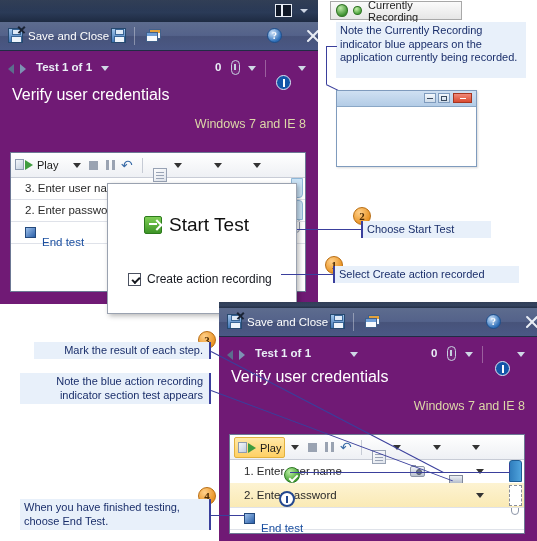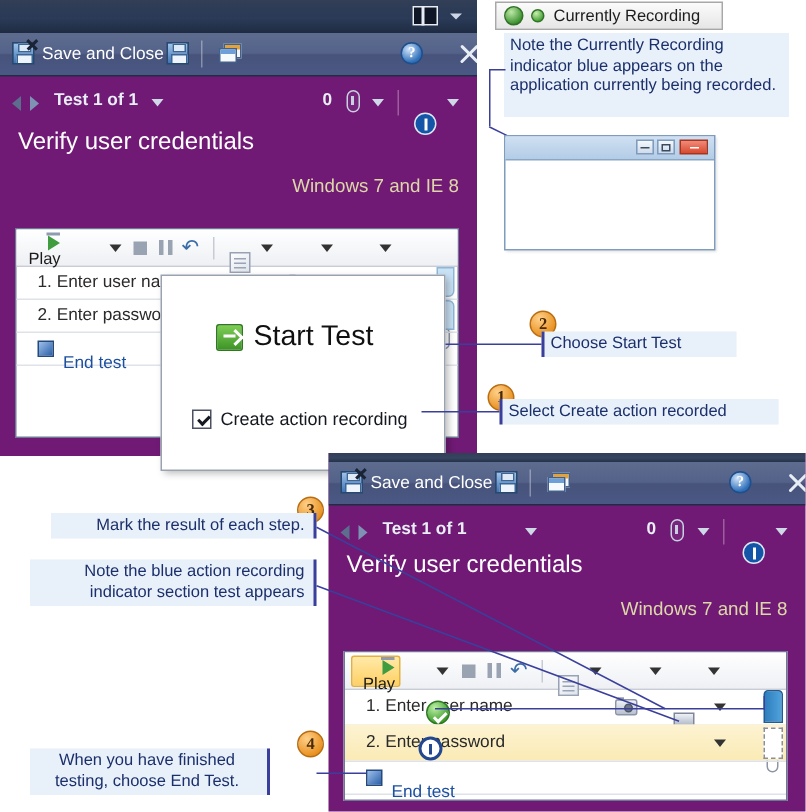--- a/index.html
+++ b/index.html
@@ -70,21 +70,21 @@
   .clip:after{content:"";position:absolute;left:2px;top:3px;width:2px;height:6px;background:#c7d1e0;}
   .info-ico{width:15px;height:15px;border-radius:50%;background:#1455a8;border:1.5px solid #dfe8f5;box-sizing:border-box;position:relative;}
   .info-ico:after{content:"";position:absolute;left:6px;top:2.5px;width:1.8px;height:8px;background:#ffffff;}
   .title-big{color:#ffffff;font-size:16px;}
   .cfg-lbl{color:#dcd7a8;font-size:12.5px;}
 
   
   .gridpanel{position:absolute;background:#ffffff;border:1px solid #6c7894;box-sizing:border-box;}
   .gridtool{position:absolute;left:0;right:0;top:0;height:24px;
     background:linear-gradient(to bottom,#ffffff,#eef0f4);border-bottom:1px solid #c8ccd6;}
-  .playbtn{position:absolute;display:flex;align-items:flex-end;height:19px;flex-direction:column;}
+  .playbtn{position:absolute;display:flex;align-items:center;height:19px;}
   .playbtn.hot{background:linear-gradient(to bottom,#ffe9a8,#ffd064);border:1px solid #e2b13f;border-radius:2px;}
   .play-tri{width:0;height:0;border-top:5px solid transparent;border-bottom:5px solid transparent;border-left:8px solid #3f9c3f;}
   .play-doc{width:9px;height:11px;background:linear-gradient(135deg,#f4f7fb,#c3cede);border:1px solid #8e9bb0;box-sizing:border-box;}
   .play-txt{font-size:11px;color:#1a1a1a;}
   .stop-sq{width:9px;height:9px;background:#9aa3b2;}
   .pause-b{width:9px;height:10px;position:relative;}
   .pause-b i{position:absolute;top:0;width:3px;height:10px;background:#9aa3b2;}
   .pause-b i:first-child{left:0;} .pause-b i:last-child{right:0;}
   .undo{font-size:14px;color:#3a6ca8;font-family:"DejaVu Sans",sans-serif;line-height:1;}
   .tsep{width:1px;height:15px;background:#c6cbd5;}
@@ -244,21 +244,21 @@
       <div class="abs ic-mon" style="left:219px;top:5px;">
           <span class="scr"></span>
           <span class="base"></span>
         </div>
       <div class="abs caret-dn" style="left:242px;top:10px;border-top-color:#333;"></div>
       <div class="abs ic-scr" style="left:258px;top:6px;"></div>
       <div class="abs ic-clip2" style="left:281px;top:5px;"></div>
     </div>
 
     <div class="steprow" style="top:24px;">
-      <span class="txt" style="margin-left:14px;">1. Enter user na</span>
+      <span class="txt" style="margin-left:14px;">3. Enter user na</span>
     </div>
     <div class="steprow" style="top:46px;">
       <span class="txt" style="margin-left:14px;">2. Enter passwo</span>
     </div>
     <div class="steprow endtest" style="top:68px;">
       <span class="endbox" style="margin-left:14px;"></span>
       <span class="txt" style="margin-left:6px;">End test</span>
     </div>
 
     <div class="rec-col" style="right:2px;top:25px;width:12px;height:20px;border-radius:0 0 4px 4px;"></div>
@@ -270,21 +270,21 @@
   <div class="startrow" style="left:20px;top:88px;">
     <span class="chk"></span>
     <span class="chktxt" style="margin-left:6px;">Create action recording</span>
   </div>
   <div class="startrow" style="left:36px;top:30px;">
     <span class="green-arrow"></span>
     <span class="starttxt" style="margin-left:7px;">Start Test</span>
   </div>
 </div>
 
-<div class="recbadge" style="left:330px;top:1px;width:152px;height:19px;">
+<div class="recbadge" style="left:330px;top:1px;width:132px;height:19px;">
   <span class="globe" style="margin-left:5px;"></span>
   <span class="greendot" style="margin-left:5px;"></span>
   <span class="txt" style="margin-left:6px;">Currently Recording</span>
 </div>
 
 <div class="callout noedge" style="left:336px;top:22px;width:190px;height:56px;">
   <span>Note the Currently Recording indicator blue appears on the application currently being recorded.</span>
 </div>
 <div class="leader v" style="left:326px;top:46px;height:38px;"></div>
 <div class="leader h" style="left:326px;top:46px;width:11px;"></div>
@@ -415,21 +415,21 @@
 <div class="num-bubble" style="left:198px;top:331px;">3</div>
 <div class="callout right-edge" style="left:34px;top:342px;width:177px;height:17px;text-align:right;padding-right:6px;">
   <span>Mark the result of each step.</span>
 </div>
 
 <div class="callout right-edge" style="left:20px;top:373px;width:191px;height:31px;text-align:right;padding-right:6px;">
   <span>Note the blue action recording indicator section test appears</span>
 </div>
 
 <div class="num-bubble" style="left:198px;top:487px;">4</div>
-<div class="callout right-edge" style="left:20px;top:499px;width:160px;height:31px;text-align:center;padding-right:6px;">
+<div class="callout right-edge" style="left:20px;top:499px;width:191px;height:31px;text-align:left;padding-right:6px;">
   <span>When you have finished testing, choose End Test.</span>
 </div>
 
 <div class="diag" style="left:211px;top:351px;width:262px;transform:rotate(27.5deg);"></div>
 <div class="diag" style="left:211px;top:390px;width:258px;transform:rotate(20.5deg);"></div>
 <div class="leader h" style="left:211px;top:515px;width:33px;"></div>
 <div class="leader h" style="left:290px;top:472px;width:220px;"></div>
 <div class="leader v" style="left:509px;top:464px;height:9px;"></div>
 
 </body></html>

